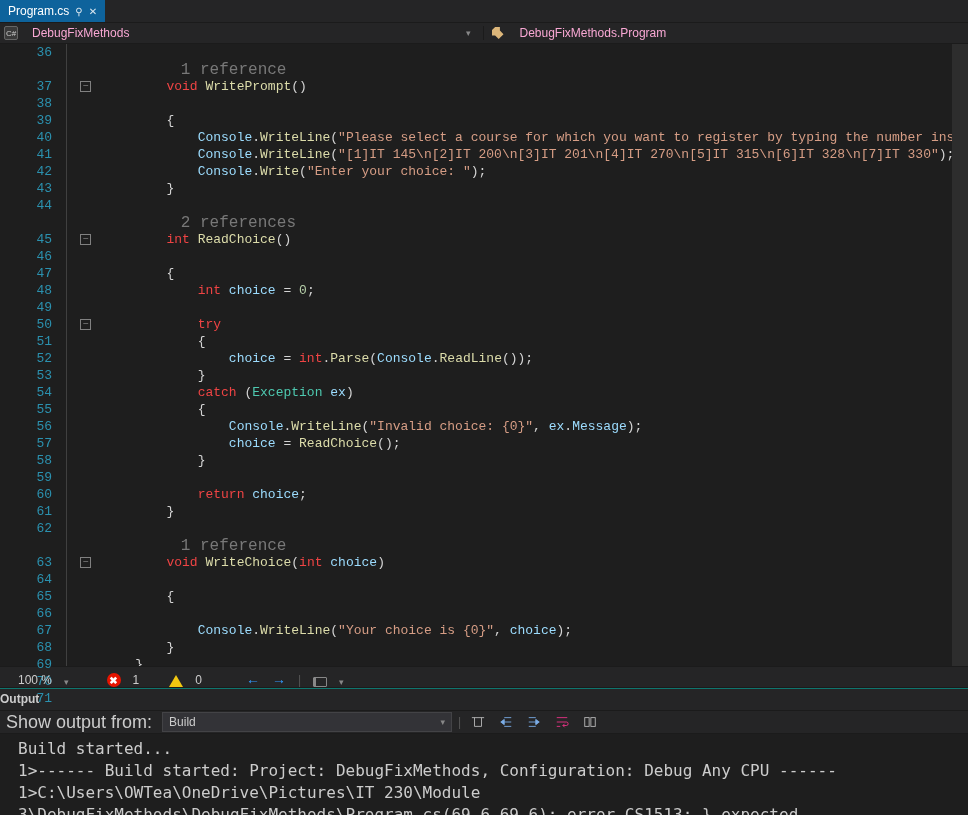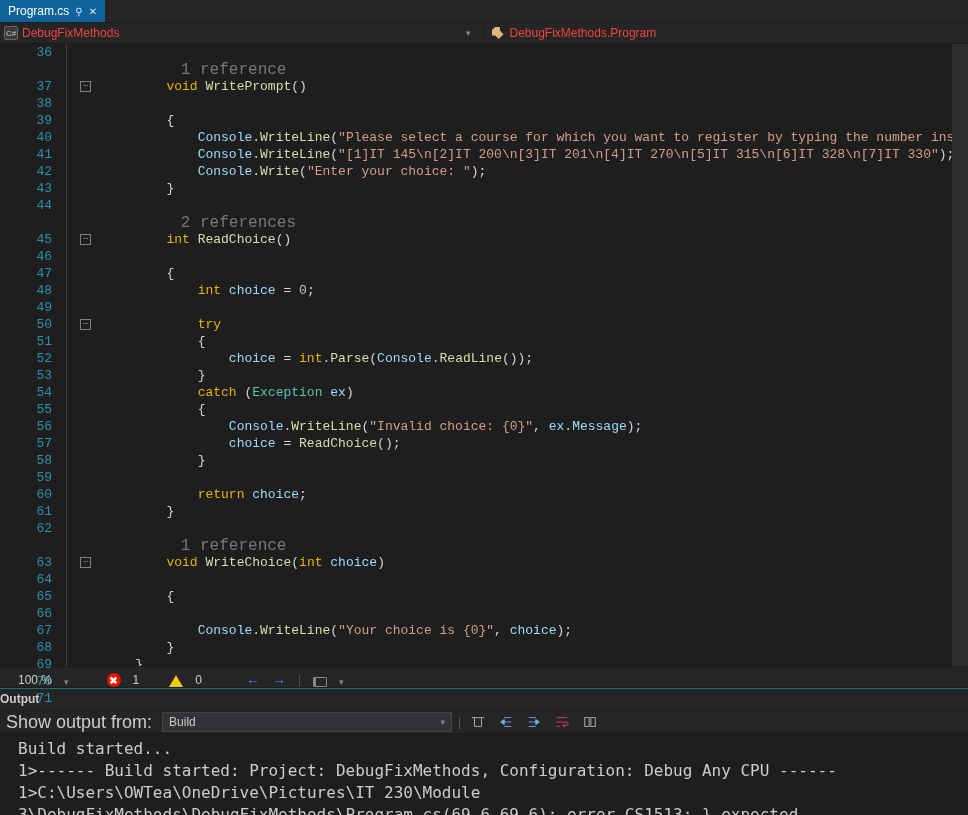--- a/index.html
+++ b/index.html
@@ -31,21 +31,21 @@
     background: #252526; border-top: 1px solid #1b1b1b; border-bottom: 1px solid #1b1b1b;
     height: 22px; padding: 0 4px;
   }
   .nav-left, .nav-right { display: flex; align-items: center; gap: 4px; flex: 1; }
   .cs-icon {
     display: inline-flex; width: 14px; height: 14px;
     align-items: center; justify-content: center;
     background: #3a3a3a; border: 1px solid #666; border-radius: 2px;
     font-size: 8px; color: #ccc;
   }
-  .nav-text { color: #ef4444; }
+  .nav-text { color: #f9a8d4; margin-left: 10px; }
   .nav-drop { flex: 1; border-left: 1px solid #1b1b1b; padding-left: 8px; display: flex; align-items: center; gap: 6px; }
   .wrench-icon {
     display: inline-block; width: 12px; height: 12px;
     background: #dcb67a;
     clip-path: polygon(30% 0, 70% 0, 70% 30%, 100% 60%, 60% 100%, 30% 70%, 0 70%, 0 30%);
   }
   .nav-arrow { color: #888; font-size: 9px; margin-left: auto; margin-right: 6px; }
   
   .editor {
     display: flex; background: #1e1e1e; height: 622px;
@@ -66,21 +66,21 @@
   .fold-box {
     position: absolute; left: 20px; width: 11px; height: 11px;
     border: 1px solid #808080; background: #1e1e1e;
     font-size: 10px; line-height: 9px; text-align: center;
     color: #808080; cursor: pointer;
   }
   .code { flex: 1; overflow: hidden; }
   .code-line { height: 17px; line-height: 17px; white-space: pre; }
   .refs { font-size: 16px; color: #787878; height: 17px; line-height: 19px; white-space: pre; }
   
-  .kw { color: #eab308; }
+  .kw { color: #ef4444; }
   .typ { color: #4ec9b0; }
   .meth { color: #dcdcaa; }
   .str { color: #d69d85; }
   .id { color: #9cdcfe; }
   .pn { color: #d4d4d4; }
   .num { color: #b5cea8; }
   .sq { color: #f44747; text-decoration: wavy underline #f44747; }
   
   .edit-status {
     display: flex; align-items: flex-end; gap: 12px;

